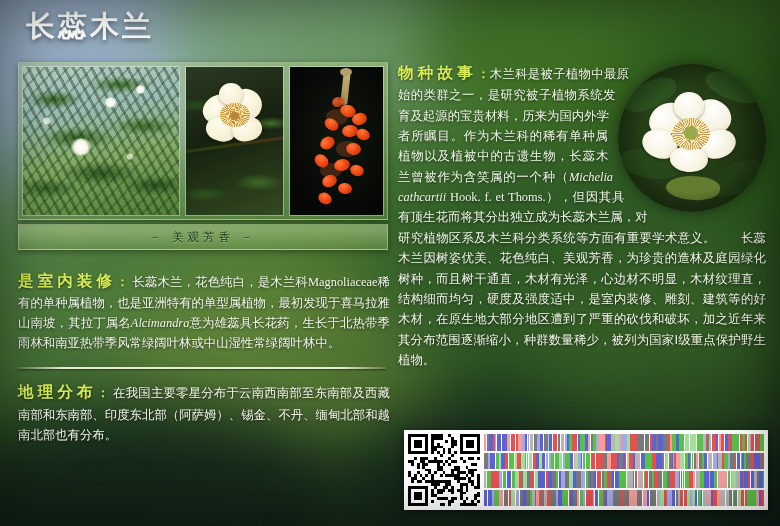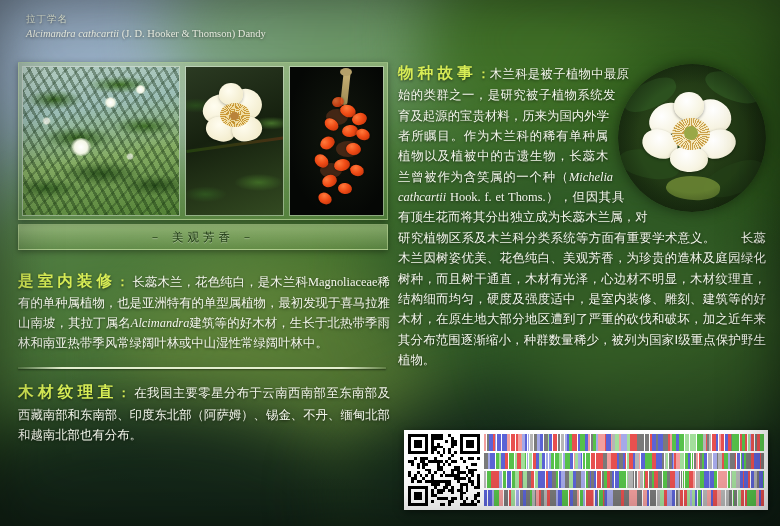--- a/index.html
+++ b/index.html
@@ -236,24 +236,21 @@
     <div class="bg-blob b5"></div>
     <div class="bg-blob b6"></div>
     <div class="bg-blob b7"></div>
     <div class="bg-blob b8"></div>
     <div class="bg-blob b9"></div>
     <div class="bg-blob b10"></div>
   </div>
   <div class="bg bg-vig"></div>
 
   <div class="header">
-    <div class="latin-wrap">
-      <div class="latin-label">拉丁学名</div>
-      <div class="latin-name"><i>Alcimandra cathcartii</i> <span>(J. D. Hooker &amp; Thomson) Dandy</span></div>
-    </div>
+    <div class="title-cn">长蕊木兰</div>
   </div>
 
   <div class="left-col">
 
     <div class="photo-strip">
 
       <div class="photo p1">
         <div class="layer sky"></div>
         <div class="layer leafA"></div>
         <div class="layer leafB"></div>
@@ -300,27 +297,27 @@
         <div class="berry" style="left:42px;top:30px;width:12px;height:10px;transform:rotate(-18deg);opacity:.8;"></div>
       </div>
 
     </div>
 
     <div class="caption-bar">
       <span class="caption-text">－ 美观芳香 －</span>
     </div>
 
     <div class="block">
-      <p class="body-txt"><span class="sec-head">是室内装修</span><span class="sec-colon">：</span> <span>长蕊木兰，花色纯白，是木兰科</span><span class="sci">Magnoliaceae</span><span>稀有的单种属植物，也是亚洲特有的单型属植物，最初发现于喜马拉雅山南坡，其拉丁属名</span><i>Alcimandra</i><span>建筑等的好木材，生长于北热带季雨林和南亚热带季风常绿阔叶林或中山湿性常绿阔叶林中。</span></p>
+      <p class="body-txt"><span class="sec-head">是室内装修</span><span class="sec-colon">：</span> <span>长蕊木兰，花色纯白，是木兰科</span><span class="sci">Magnoliaceae</span><span>稀有的单种属植物，也是亚洲特有的单型属植物，最初发现于喜马拉雅山南坡，其拉丁属名</span><i>Alcimandra</i><span>意为雄蕊具长花药，生长于北热带季雨林和南亚热带季风常绿阔叶林或中山湿性常绿阔叶林中。</span></p>
     </div>
 
     <div class="divider"></div>
 
     <div>
-      <p class="body-txt"><span class="sec-head">木材纹理直</span><span class="sec-colon">：</span> <span>在我国主要零星分布于云南西南部至东南部及西藏南部和东南部、印度东北部（阿萨姆）、锡金、不丹、缅甸北部和越南北部也有分布。</span></p>
+      <p class="body-txt"><span class="sec-head">地理分布</span><span class="sec-colon">：</span> <span>在我国主要零星分布于云南西南部至东南部及西藏南部和东南部、印度东北部（阿萨姆）、锡金、不丹、缅甸北部和越南北部也有分布。</span></p>
     </div>
 
   </div>
 
   <div class="right-col">
     <p class="story-txt">
       <span class="float-circle">
         <span class="fc-bg"></span>
         <span class="fc-leaf fc-l1"></span>
         <span class="fc-leaf fc-l2"></span>

